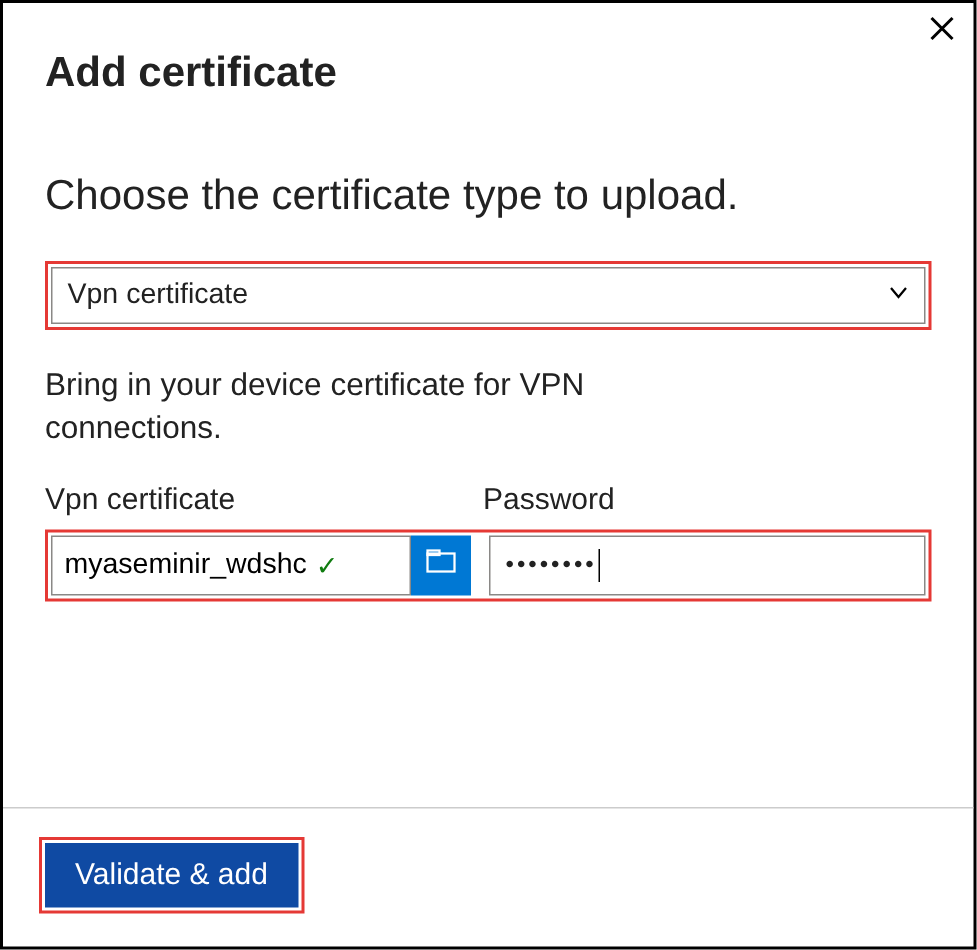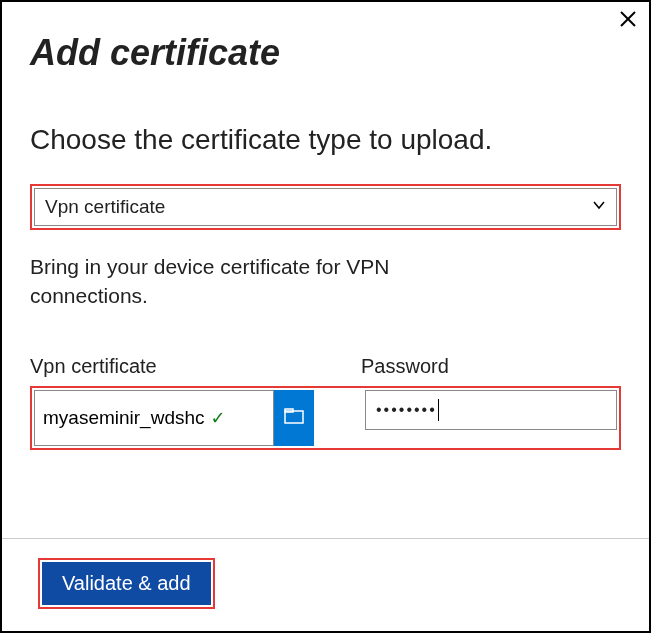--- a/index.html
+++ b/index.html
@@ -20,25 +20,24 @@
     position: absolute;
     top: 8px;
     right: 12px;
     cursor: pointer;
     font-size: 22px;
     line-height: 1;
     font-weight: 400;
     color: #000;
   }
   .title {
-    font-size: 36px;
+    font-size: 28px;
     font-weight: 600;
     color: #222;
     margin: 6px 0 50px 0;
-    font-style: italic;
   }
   .desc {
     font-size: 28px;
     color: #222;
     margin: 0 0 28px 0;
   }
   .field-label {
     font-size: 20px;
     color: #222;
     margin: 0 0 8px 0;
@@ -61,34 +60,34 @@
     font-size: 19px;
     color: #222;
   }
   .chev {
     width: 14px;
     height: 14px;
   }
   .hint {
     font-size: 21px;
     color: #222;
-    margin: 22px 0 44px 0;
+    margin: 22px 0 21px 0;
     max-width: 430px;
     line-height: 1.4;
   }
   .row2 {
     display: flex;
     gap: 12px;
   }
   .col-file { width: 280px; }
-  .col-pass { flex: 1; margin-left: 39px; }
+  .col-pass { flex: 1; }
   .file-row {
     display: flex;
     align-items: stretch;
-    height: 56px;
+    height: 40px;
   }
   .file-name {
     flex: 1;
     border: 1px solid #8a8886;
     display: flex;
     align-items: center;
     padding: 0 8px;
     font-size: 19px;
     overflow: hidden;
     white-space: nowrap;
@@ -130,21 +129,21 @@
   .divider {
     position: absolute;
     left: 0;
     right: 0;
     bottom: 92px;
     height: 1px;
     background: #ccc;
   }
   .footer {
     position: absolute;
-    left: 36px;
+    left: 24px;
     bottom: 22px;
   }
   .submit-btn {
     background: #0f4aa3;
     color: #fff;
     font-size: 20px;
     padding: 10px 20px;
     border: none;
     cursor: pointer;
     display: inline-block;

